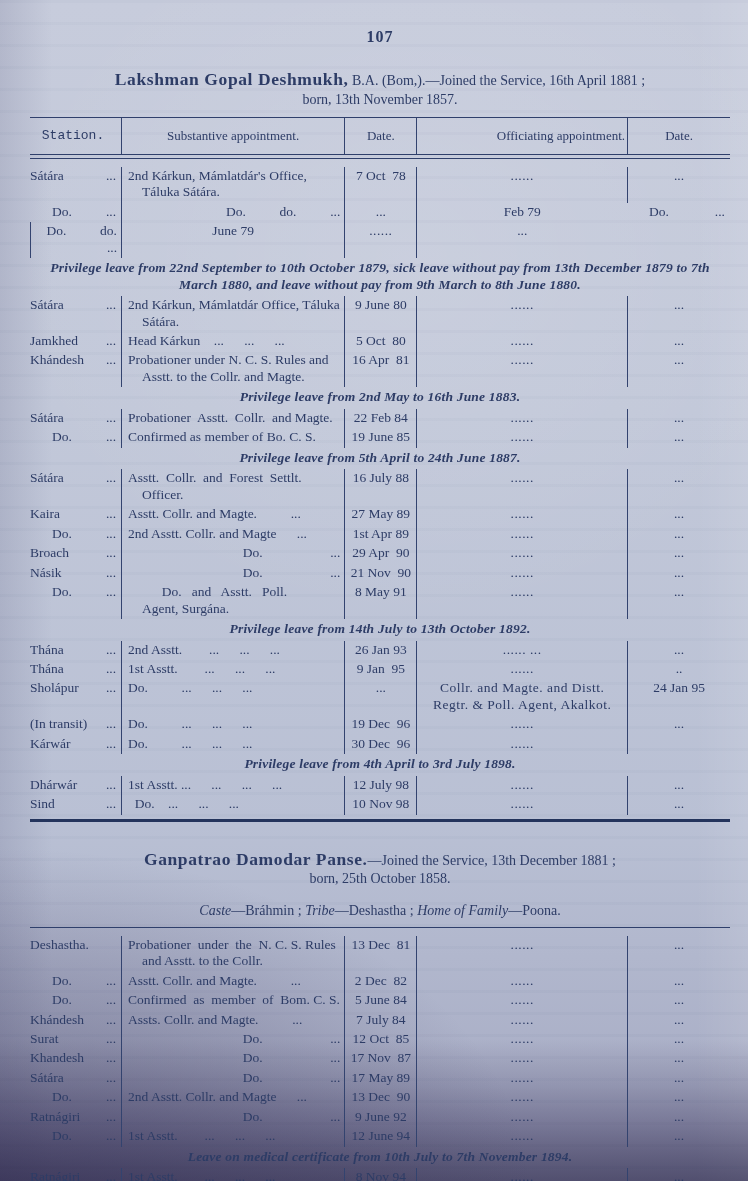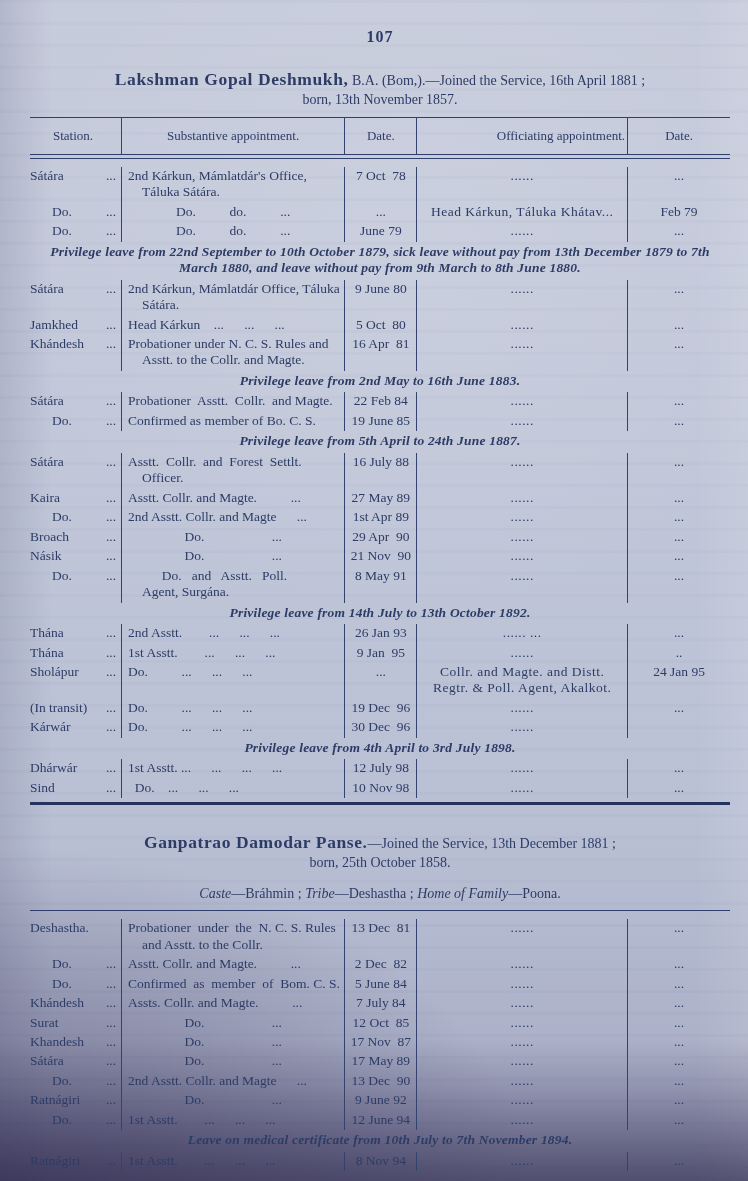--- a/index.html
+++ b/index.html
@@ -22,21 +22,21 @@
   .caste{ text-align:center; font-size:14px; margin:14px 0 8px;}
   .caste i{}
   .rule-thin{border-top:1.4px solid #2f3f6b; height:0; margin-top:4px;}
   .rule-dbl{height:3px; border-top:1.3px solid #2f3f6b; border-bottom:1.3px solid #2f3f6b; margin:0;}
   .rule-thick{border-top:3.2px solid #24345c; height:0;}
   .t-grid{display:grid; grid-template-columns:13% 31.9% 10.3% 30.1% 14.7%; font-size:13.5px; line-height:1.22;}
   .t-header .cell{text-align:center; padding:10px 2px; font-size:13px;}
   .cell{border-left:1px solid #33436f; padding:1px 4px 2px;}
   .cell.c-station{border-left:none; display:flex; justify-content:space-between; align-items:baseline; padding-left:0; padding-right:5px;}
   .c-appt{white-space:pre-wrap; padding-left:20px; text-indent:-14px;}
-  .c-appt.center{text-align:center; text-indent:0; padding-left:4px;}
+  .c-appt.center{text-align:right; text-indent:0; padding-left:4px;}
   .c-date{text-align:center; white-space:pre-wrap;}
   .c-off{text-align:center; letter-spacing:0.5px;}
   .c-d2{text-align:center;}
   .t-note{grid-column:1 / -1; text-align:center; padding:2px 0 3px; font-size:13.5px;}
   .t-note.it{font-style:italic; font-weight:600; letter-spacing:0.2px;}
   .t-note.ro{font-weight:normal;}
   .gap8{height:8px;} .gap4{height:4px;}
   
   .bleed{position:absolute; inset:0; pointer-events:none;
     background:
@@ -54,21 +54,21 @@
 
   <div class="sec-head">
     <span class="nm">Lakshman Gopal Deshmukh,</span><span> B.A. (Bom,).—Joined the Service, 16th April 1881 ;</span><br>
     <span>born, 13th November 1857.</span>
   </div>
 
   <div class="gap8"></div>
   <div class="rule-dbl" style="border-bottom:none;height:0;"></div>
 
   <div class="t-grid t-header">
-    <div class="cell c-station" style="justify-content:center;">Station.</div>
+    <div class="cell c-station" style="justify-content:center;font-family:Liberation Mono, monospace;">Station.</div>
     <div class="cell" style="text-align:center;">Substantive appointment.</div>
     <div class="cell" style="text-align:center;">Date.</div>
     <div class="cell" style="text-align:right;">Officiating appointment.</div>
     <div class="cell" style="text-align:center;">Date.</div>
   </div>
 
   <div class="rule-dbl"></div>
   <div class="gap8"></div>
 
   <div class="t-grid" id="tbl0">
@@ -79,21 +79,20 @@
       <div class="cell c-appt">2nd Kárkun, Mámlatdár's Office, Táluka Sátára.</div>
       <div class="cell c-date">7 Oct  78</div>
       <div class="cell c-off">......</div>
       <div class="cell c-d2">...</div>
       <div class="cell c-station">
         <span style="padding-left: 22px;">Do.</span>
         <span>...</span>
       </div>
       <div class="cell c-appt center">Do.          do.          ...</div>
       <div class="cell c-date">...</div>
-      <div class="cell c-off">Head Kárkun, Táluka Khátav...</div>
       <div class="cell c-d2">Feb 79</div>
       <div class="cell c-station">
         <span style="padding-left: 22px;">Do.</span>
         <span>...</span>
       </div>
       <div class="cell c-appt center">Do.          do.          ...</div>
       <div class="cell c-date">June 79</div>
       <div class="cell c-off">......</div>
       <div class="cell c-d2">...</div>
       <div class="t-note it">Privilege leave from 22nd September to 10th October 1879, sick leave without pay from 13th December 1879 to 7th March 1880, and leave without pay from 9th March to 8th June 1880.</div>

